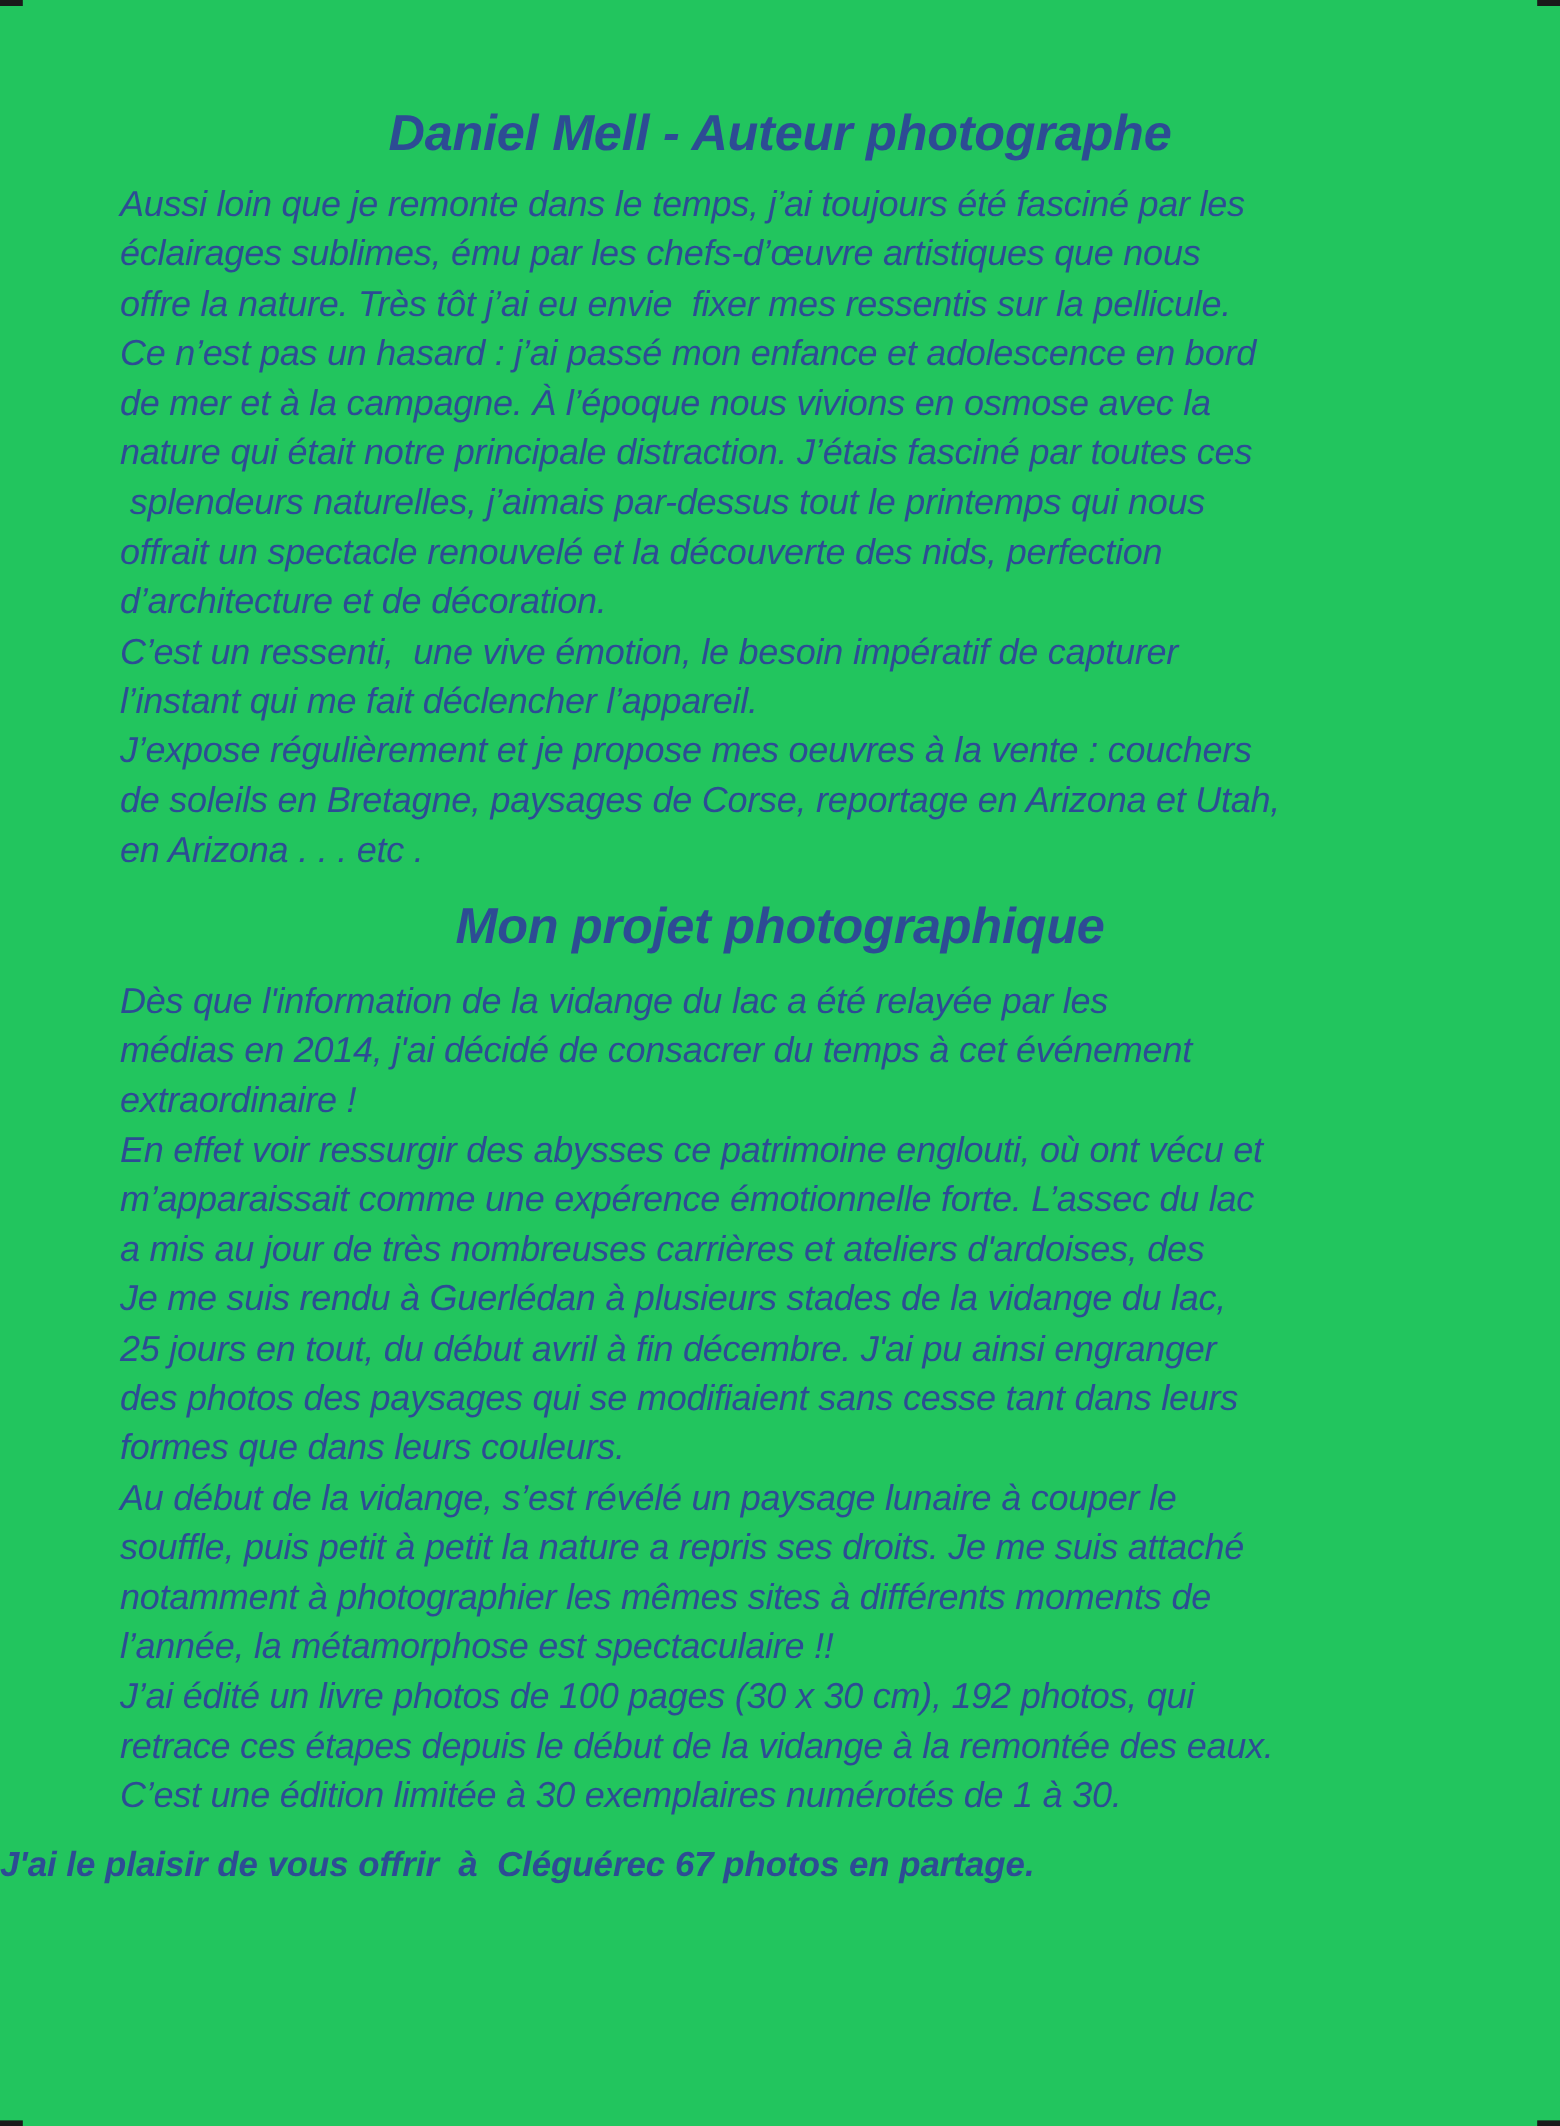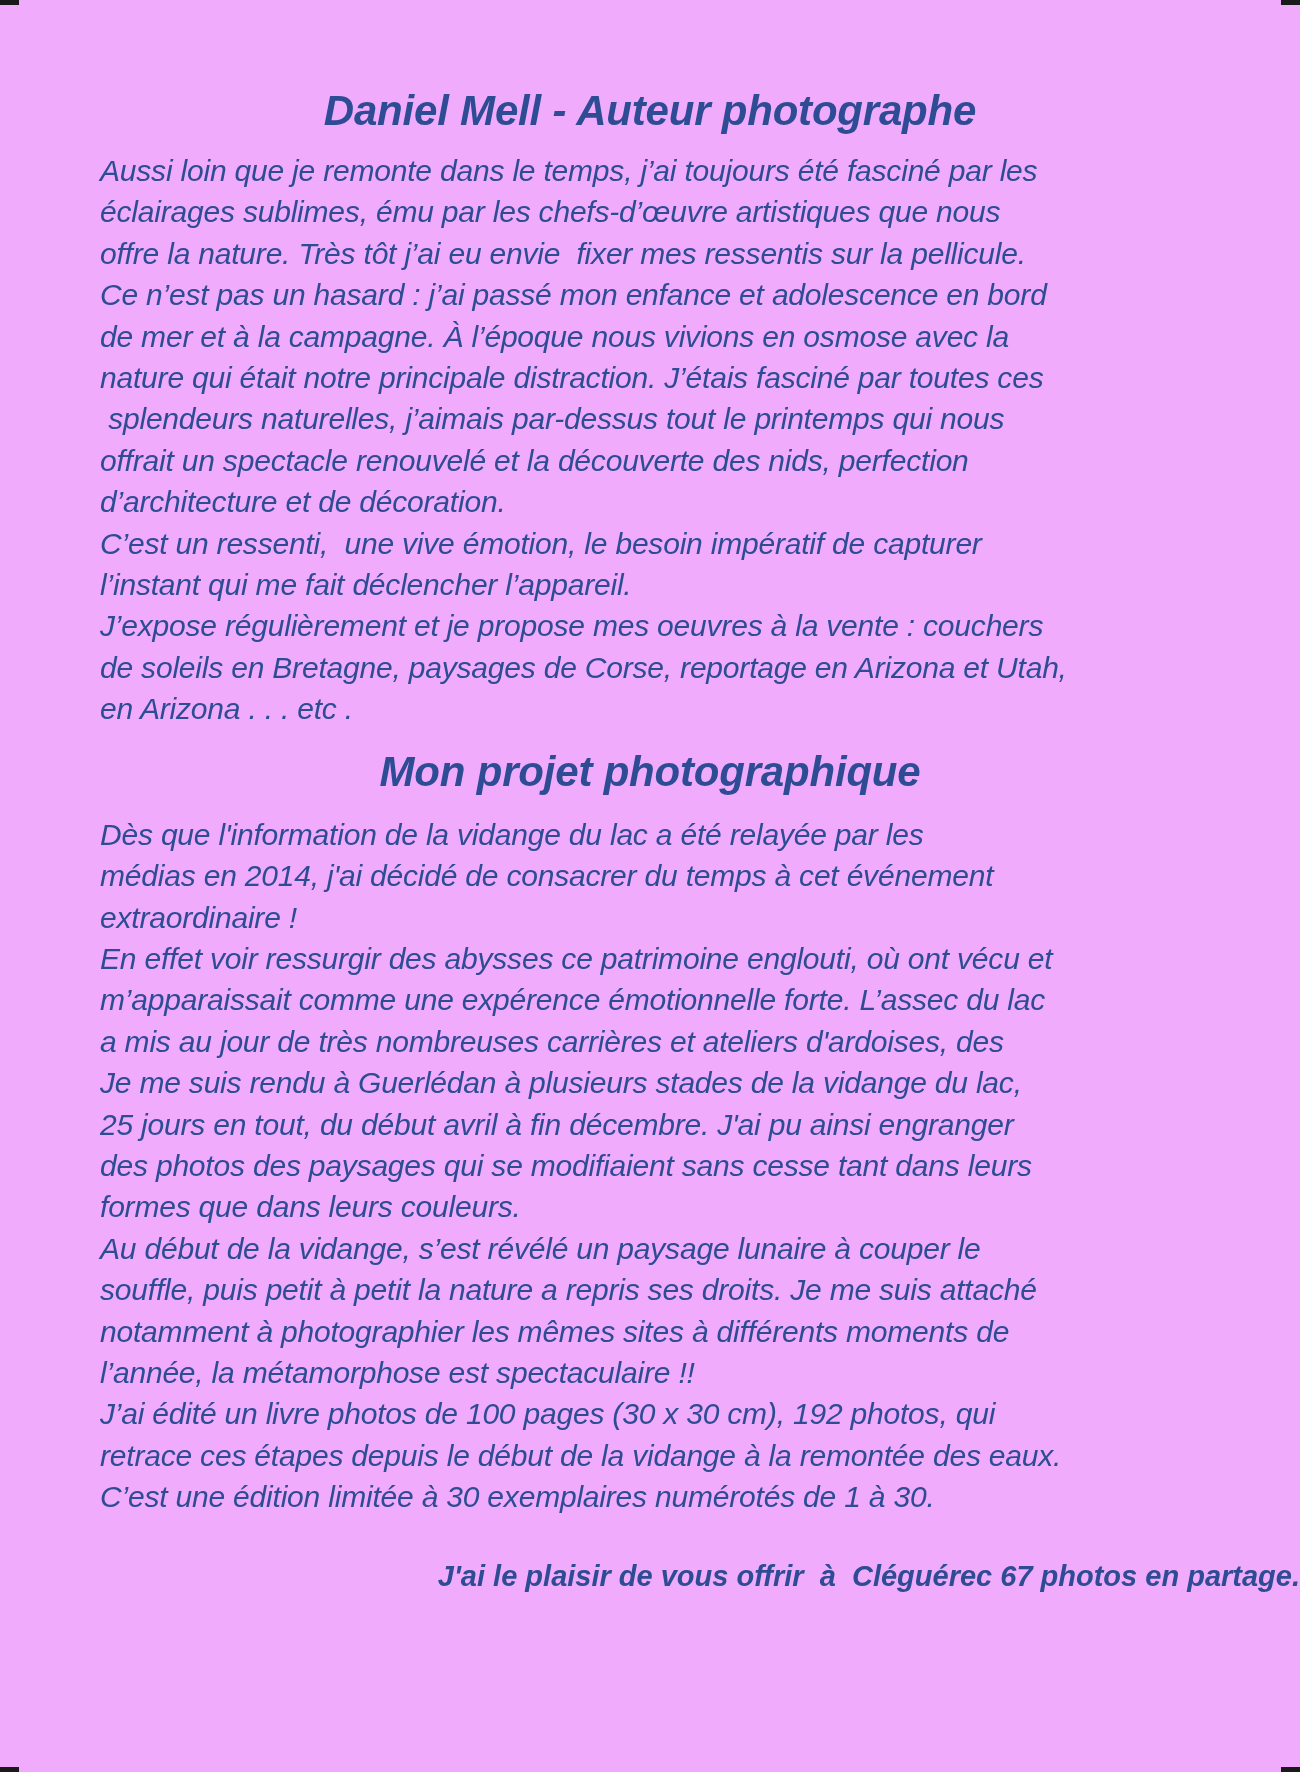--- a/index.html
+++ b/index.html
@@ -33,42 +33,42 @@
     margin: 13px 60px 0 100px;
     font-size: 30px;
     line-height: 41.4px;
     letter-spacing: -0.2px;
   }
   .para.second { margin-top: 16px; }
   .line {
     white-space: pre;   
   }
   .footer-note {
-    margin-top: 38px;
-    text-align: right;
+    margin-top: 16px;
+    text-align: left;
     font-size: 29px;
     font-weight: 700;
     line-height: 40px;
     white-space: pre;
   }
   .crop-mark {
     position: absolute;
     background: #1a1a1a;
     width: 19px;
     height: 5px;
   }
   .crop-mark.tl { top: 0; left: 0; }
   .crop-mark.tr { top: 0; right: 0; }
   .crop-mark.bl { bottom: 0; left: 0; }
   .crop-mark.br { bottom: 0; right: 0; }
 </style>
 </head>
 <body>
 
-<div class="page" style="color: rgb(45, 76, 148); background: #f0abfc;">
+<div class="page" style="color: rgb(45, 76, 148); background: #22c55e;">
 
   <div class="crop-mark tl" style="background: rgb(26, 26, 26);"></div>
   <div class="crop-mark tr" style="background: rgb(26, 26, 26);"></div>
   <div class="crop-mark bl" style="background: rgb(26, 26, 26);"></div>
   <div class="crop-mark br" style="background: rgb(26, 26, 26);"></div>
 
   <div class="heading h1">Daniel Mell - Auteur photographe</div>
 
   <div class="para first">
     <div class="line">Aussi loin que je remonte dans le temps, j’ai toujours été fasciné par les</div>

